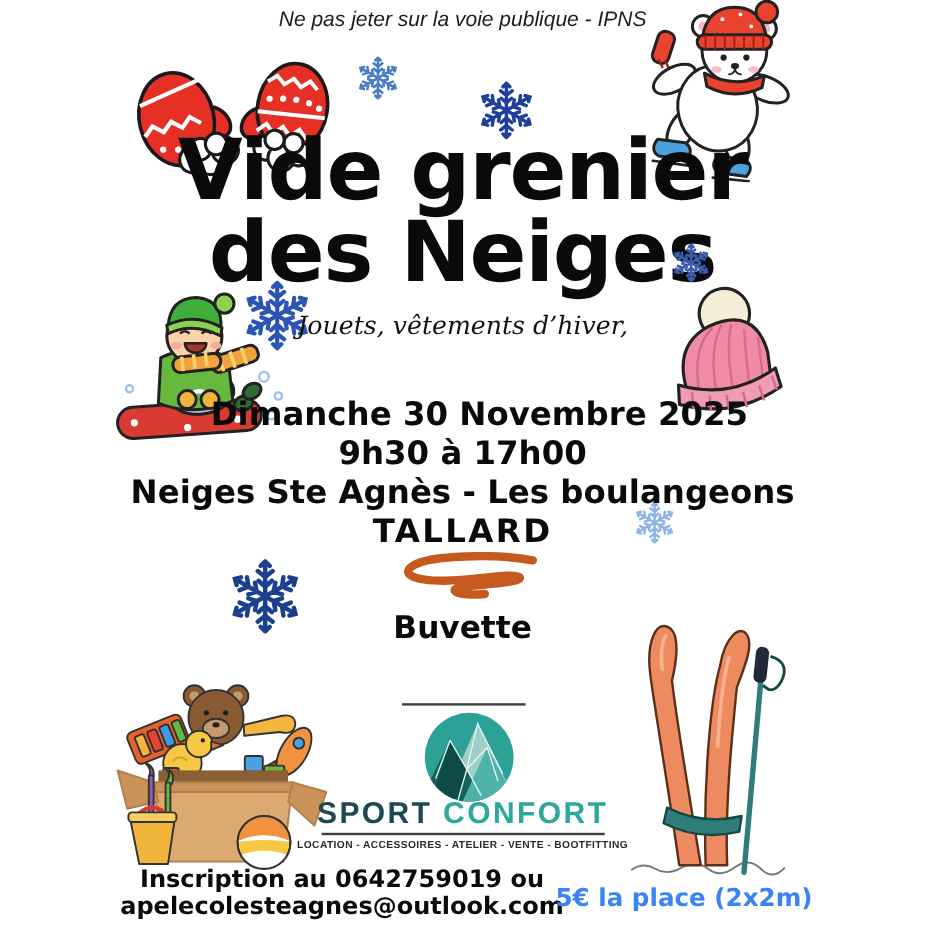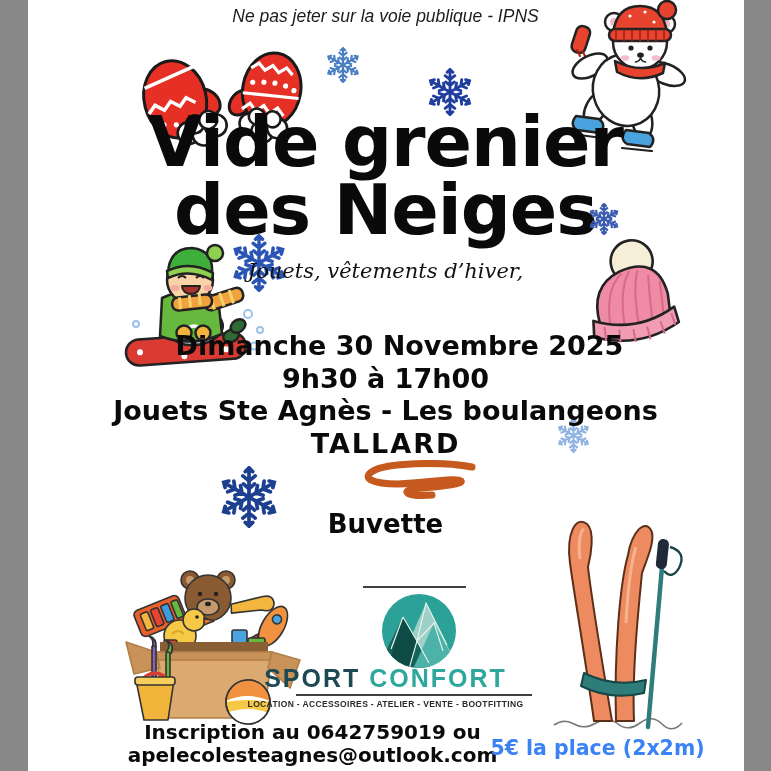--- a/index.html
+++ b/index.html
@@ -1,17 +1,17 @@
 <!DOCTYPE html>
 <html><head>
 <meta charset="utf-8">
 <style>
   html,body{margin:0;padding:0;background:#888;}
   .poster{
-    position:relative;width:716px;height:771px;background:#ffffff;
+    position:relative;width:771px;height:771px;background:#ffffff;
     overflow:hidden;font-family:"DejaVu Sans",sans-serif;color:#0d0d0d;
     margin:0 auto;
   }
   .abs{position:absolute;}
   .ctr{left:0;right:0;text-align:center;}
   .disclaimer{top:6px;font:italic 500 17.5px "Liberation Sans",sans-serif;color:#1c1c1c;z-index:5;}
   .title{top:108px;font-weight:800;font-size:70px;line-height:68px;letter-spacing:-1px;z-index:5;color:#0a0a0a;}
   .subtitle{font:italic 500 21px "DejaVu Serif",serif;color:#111;z-index:5;}
   .sub1{top:259px;}
   .sub2{top:285px;}
@@ -57,21 +57,21 @@
 
   <div class="abs ctr title">
     <div>Vide grenier</div>
     <div>des Neiges</div>
   </div>
 
   <div class="abs ctr subtitle sub1">Jouets, vêtements d’hiver,</div>
 
   <div class="abs ctr info date">Dimanche 30 Novembre 2025</div>
   <div class="abs ctr info hours">9h30 à 17h00</div>
-  <div class="abs ctr info venue">Jouets Ste Agnès - Les boulangeons</div>
+  <div class="abs ctr info venue">Neiges Ste Agnès - Les boulangeons</div>
   <div class="abs ctr info city">TALLARD</div>
 
   <div class="abs ctr feat feat1">Buvette</div>
 
   <div class="abs reg">
     <div>Inscription au 0642759019 ou</div>
     <div>apelecolesteagnes@outlook.com</div>
   </div>
 
   <div class="abs price">5€ la place (2x2m)</div>

